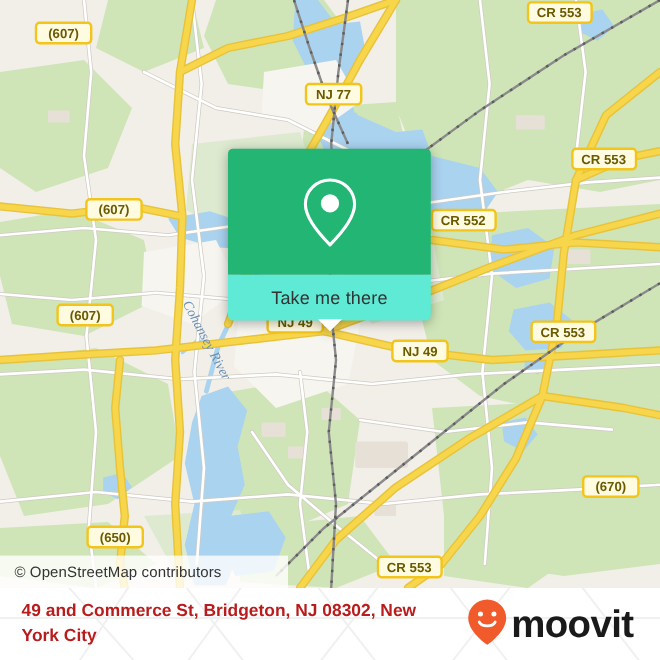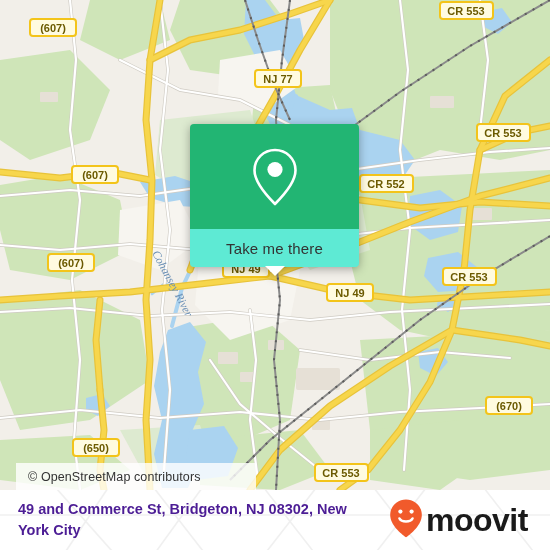--- a/index.html
+++ b/index.html
@@ -27,21 +27,21 @@
     width: 550px;
     height: 490px;
     overflow: hidden;
     background: #f2efe9;
   }
   #map svg { display:block; }
 
   
   #attribution {
     position: absolute;
-    left: 16px;
+    left: 0;
     top: 463px;
     height: 27px;
     width: 240px;
     display: flex;
     align-items: center;
     padding-left: 12px;
     background: rgba(255,255,255,0.80);
     box-sizing: border-box;
     z-index: 40;
   }
@@ -114,21 +114,21 @@
     position: absolute;
     left: 0; top: 0; right: 0; bottom: 0;
     pointer-events: none;
     opacity: 1;
   }
   #footer-address {
     position: relative;
     flex: 1;
     font-size: 14.5px;
     line-height: 21px;
-    color: #4c1d95;
+    color: #b91c1c;
     font-weight: 600;
     padding-right: 10px;
     max-width: 360px;
   }
   #footer-logo {
     position: relative;
     display: flex;
     align-items: center;
     gap: 2px;
   }

